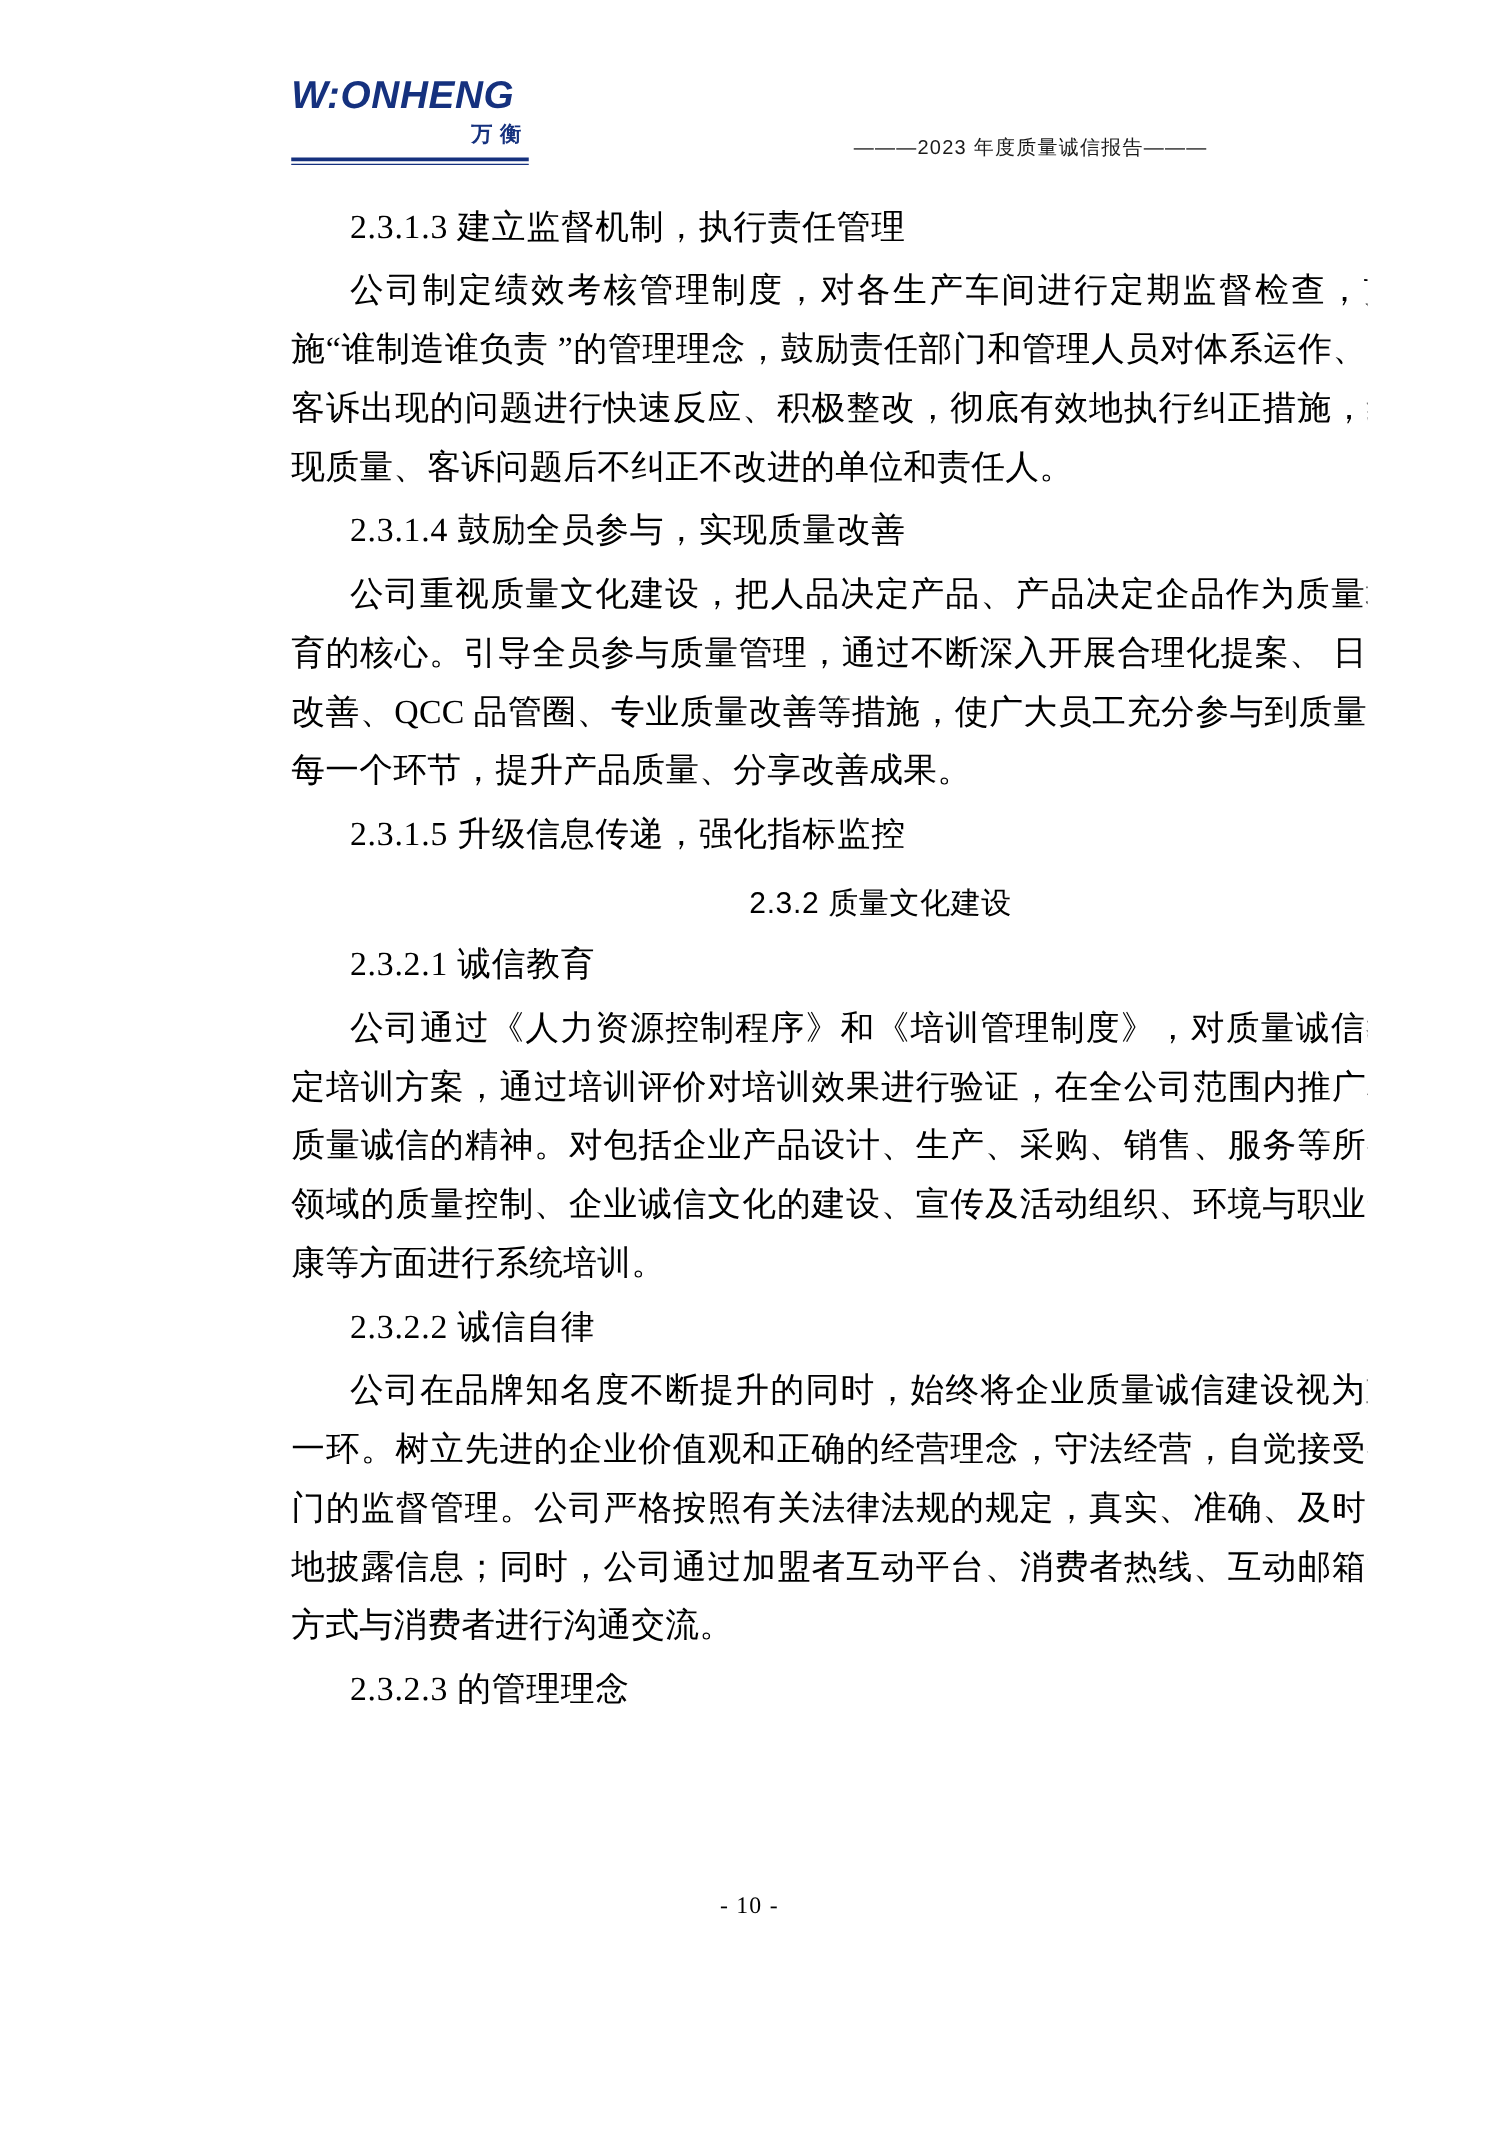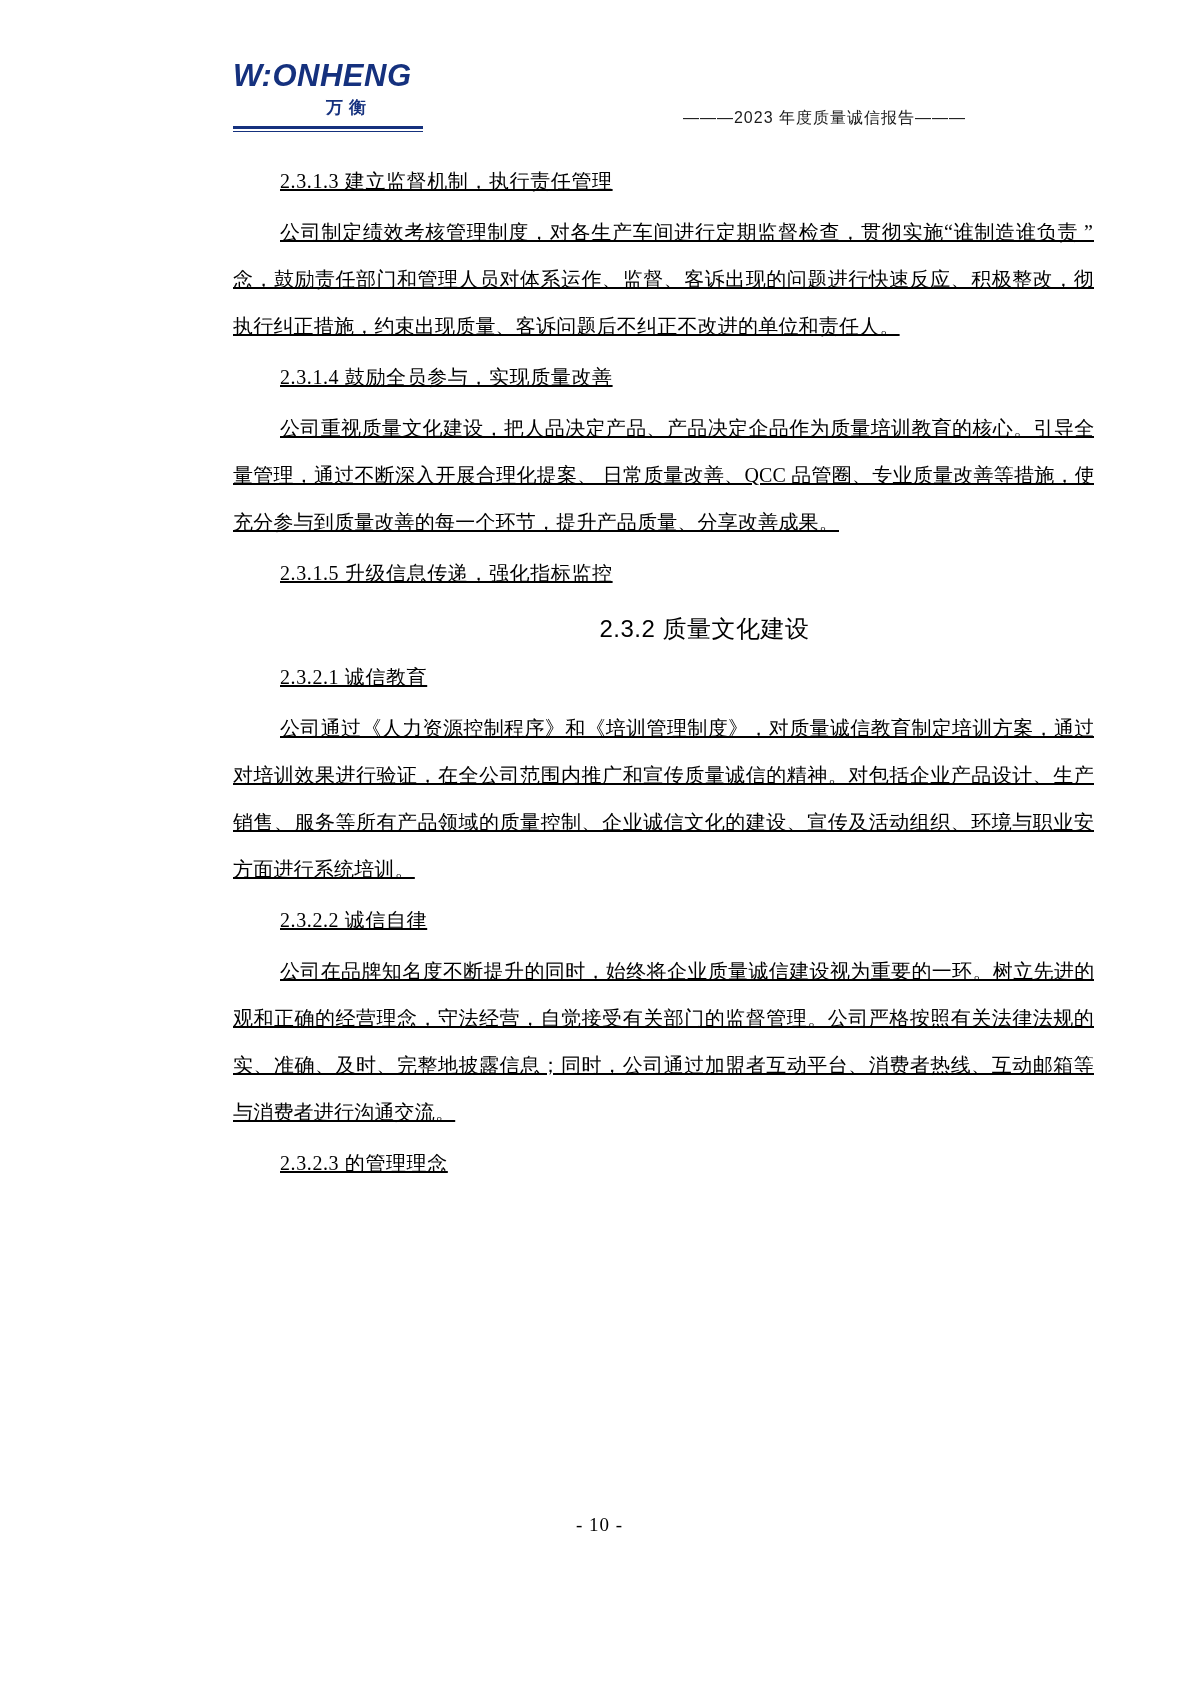--- a/index.html
+++ b/index.html
@@ -47,21 +47,21 @@
     white-space: nowrap;
   }
   .logo-sub {
     display: block;
     margin-top: 3px;
     font-family: Liberation Sans, sans-serif;
     font-weight: bold;
     font-size: 17px;
     letter-spacing: 6px;
     color: #15317E;
-    text-align: center;
+    text-align: right;
     padding-left: 42px;
   }
   .logo-rule {
     position: absolute;
     left: 0;
     top: 66px;
     width: 190px;
     height: 3px;
     background: #15317E;
   }
@@ -87,26 +87,25 @@
 
   
   .content {
     position: absolute;
     top: 158px;
     left: 128px;
     width: 943px;
   }
   p {
     margin: 0 0 4px 0;
-    font-size: 20px;
+    font-size: 27px;
     line-height: 47px;
     text-align: justify;
     text-justify: inter-ideograph;
     letter-spacing: 0.2px;
-    text-decoration: underline;
   }
   p.indent {
     text-indent: 47px;
   }
   p.subhead {
     text-indent: 47px;
     letter-spacing: 0.6px;
   }
   h3.section {
     margin: 8px 0 2px 0;

